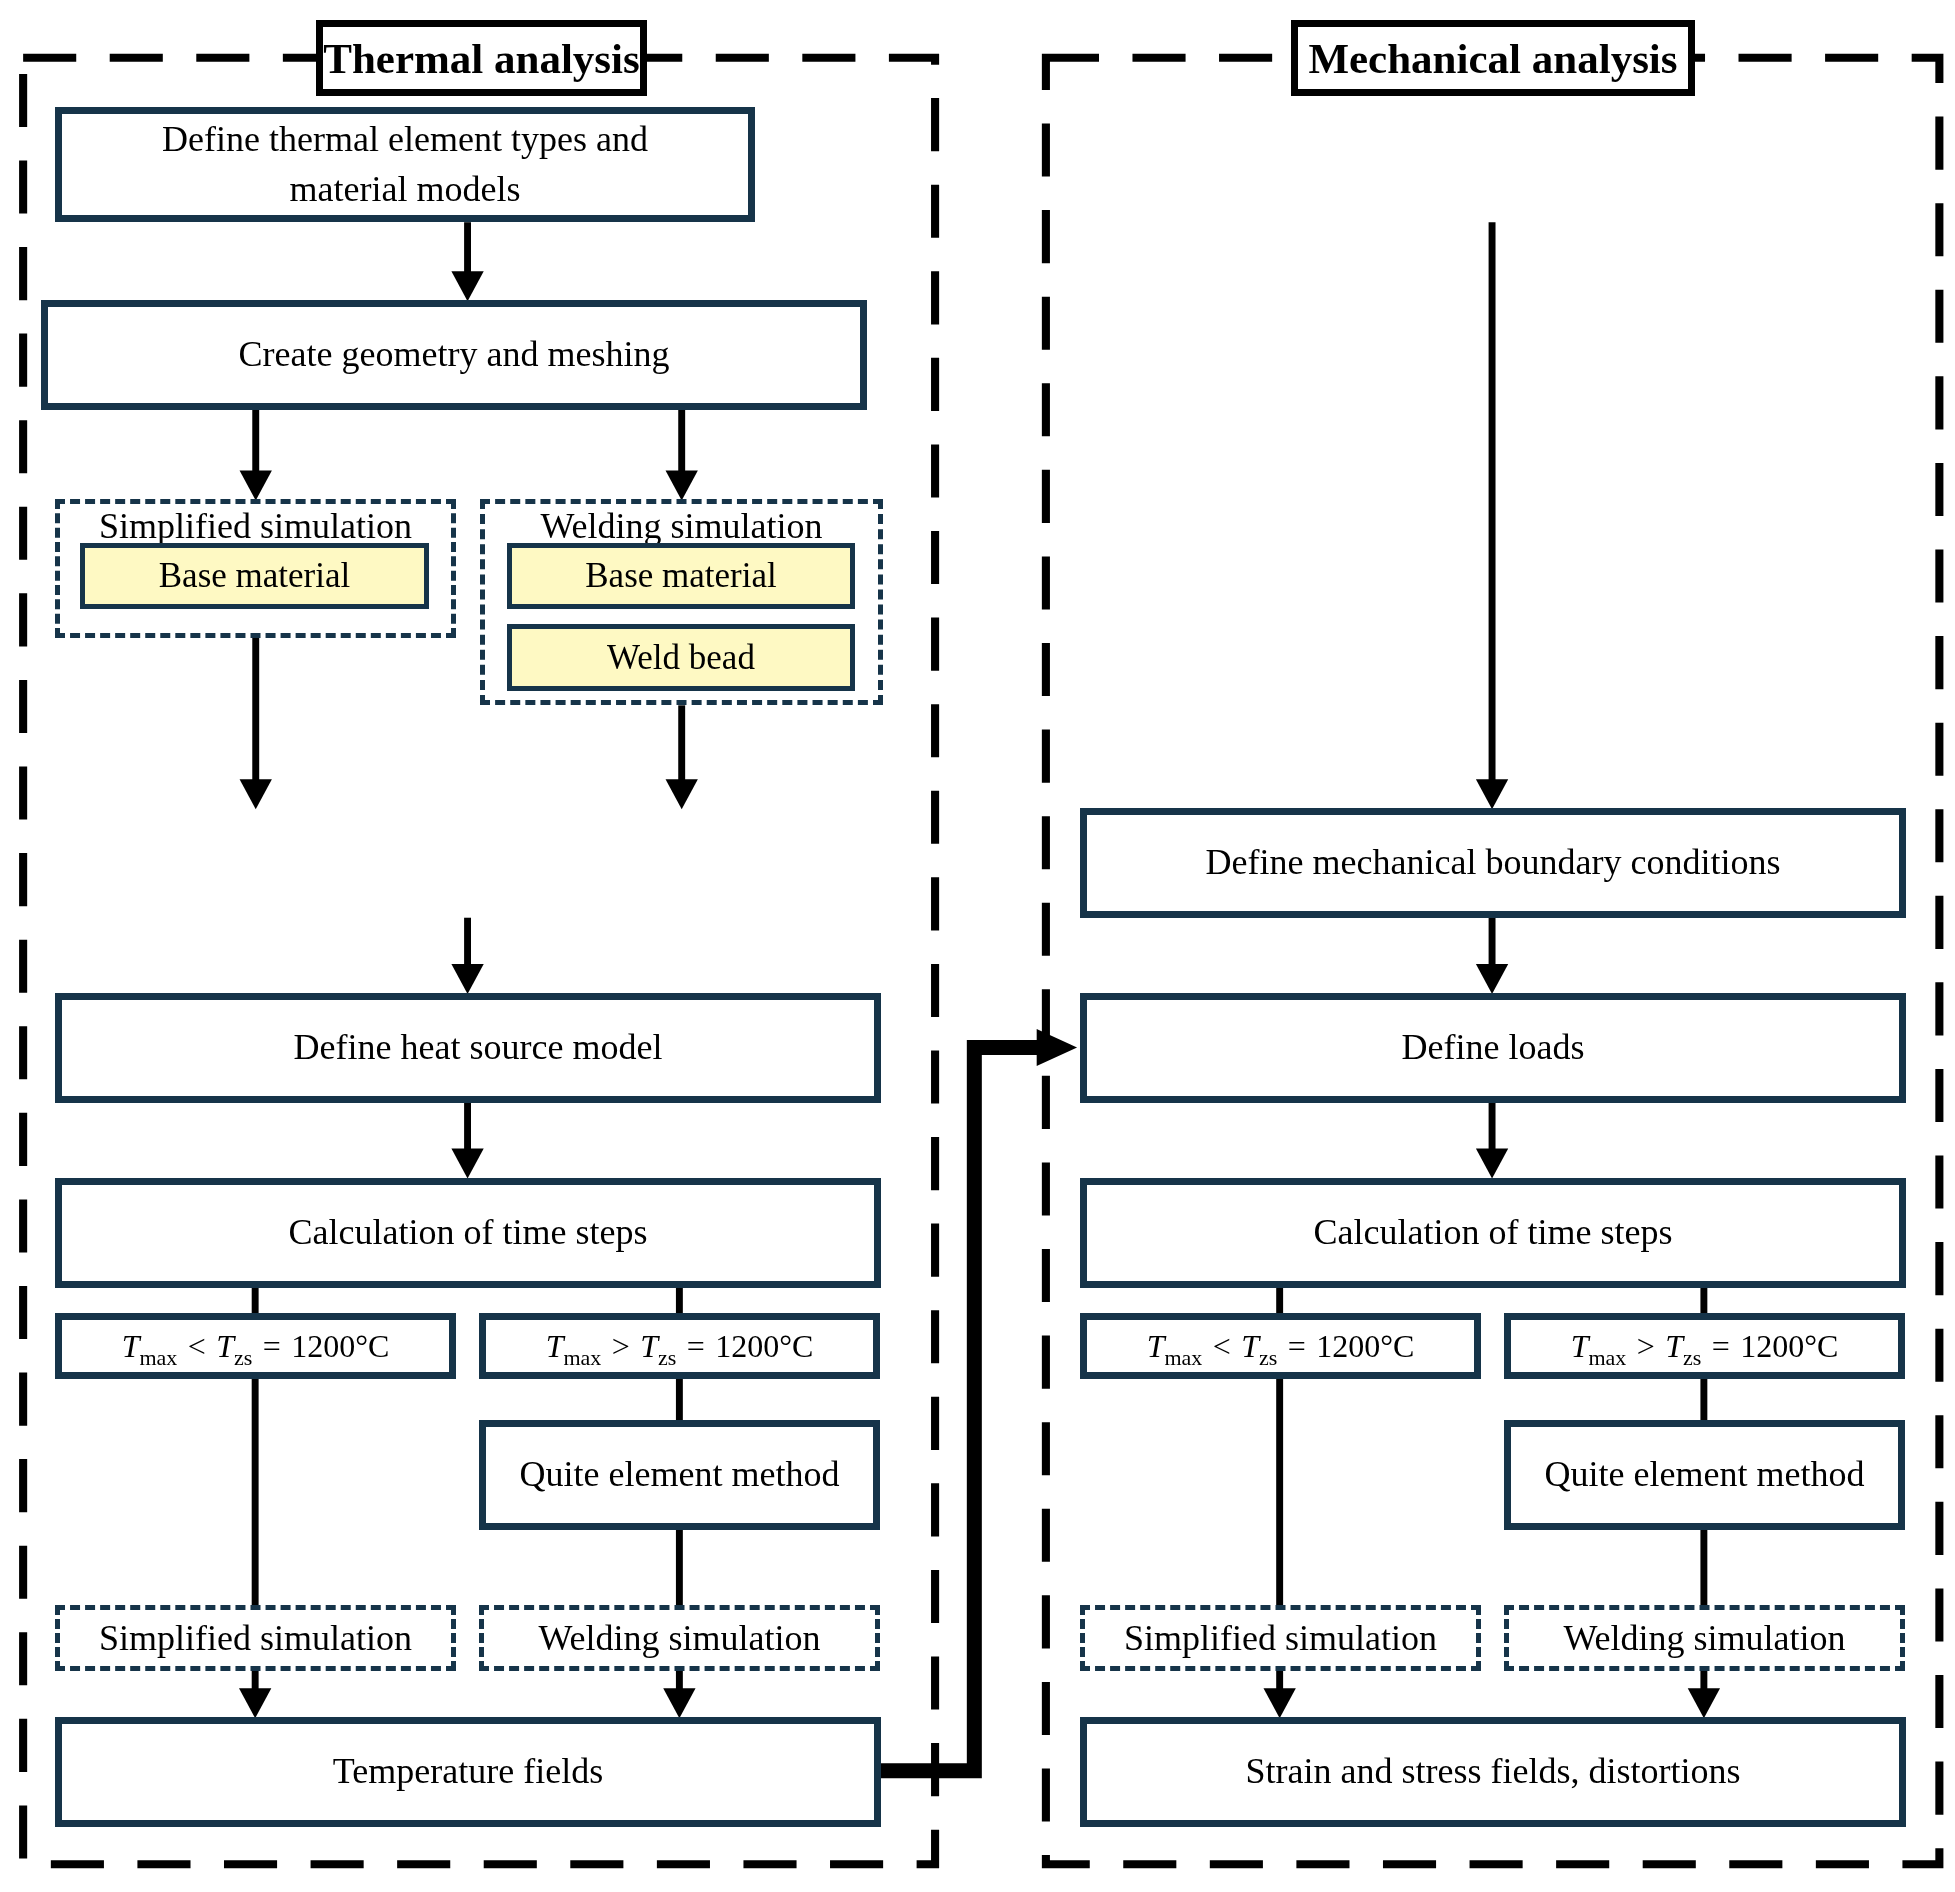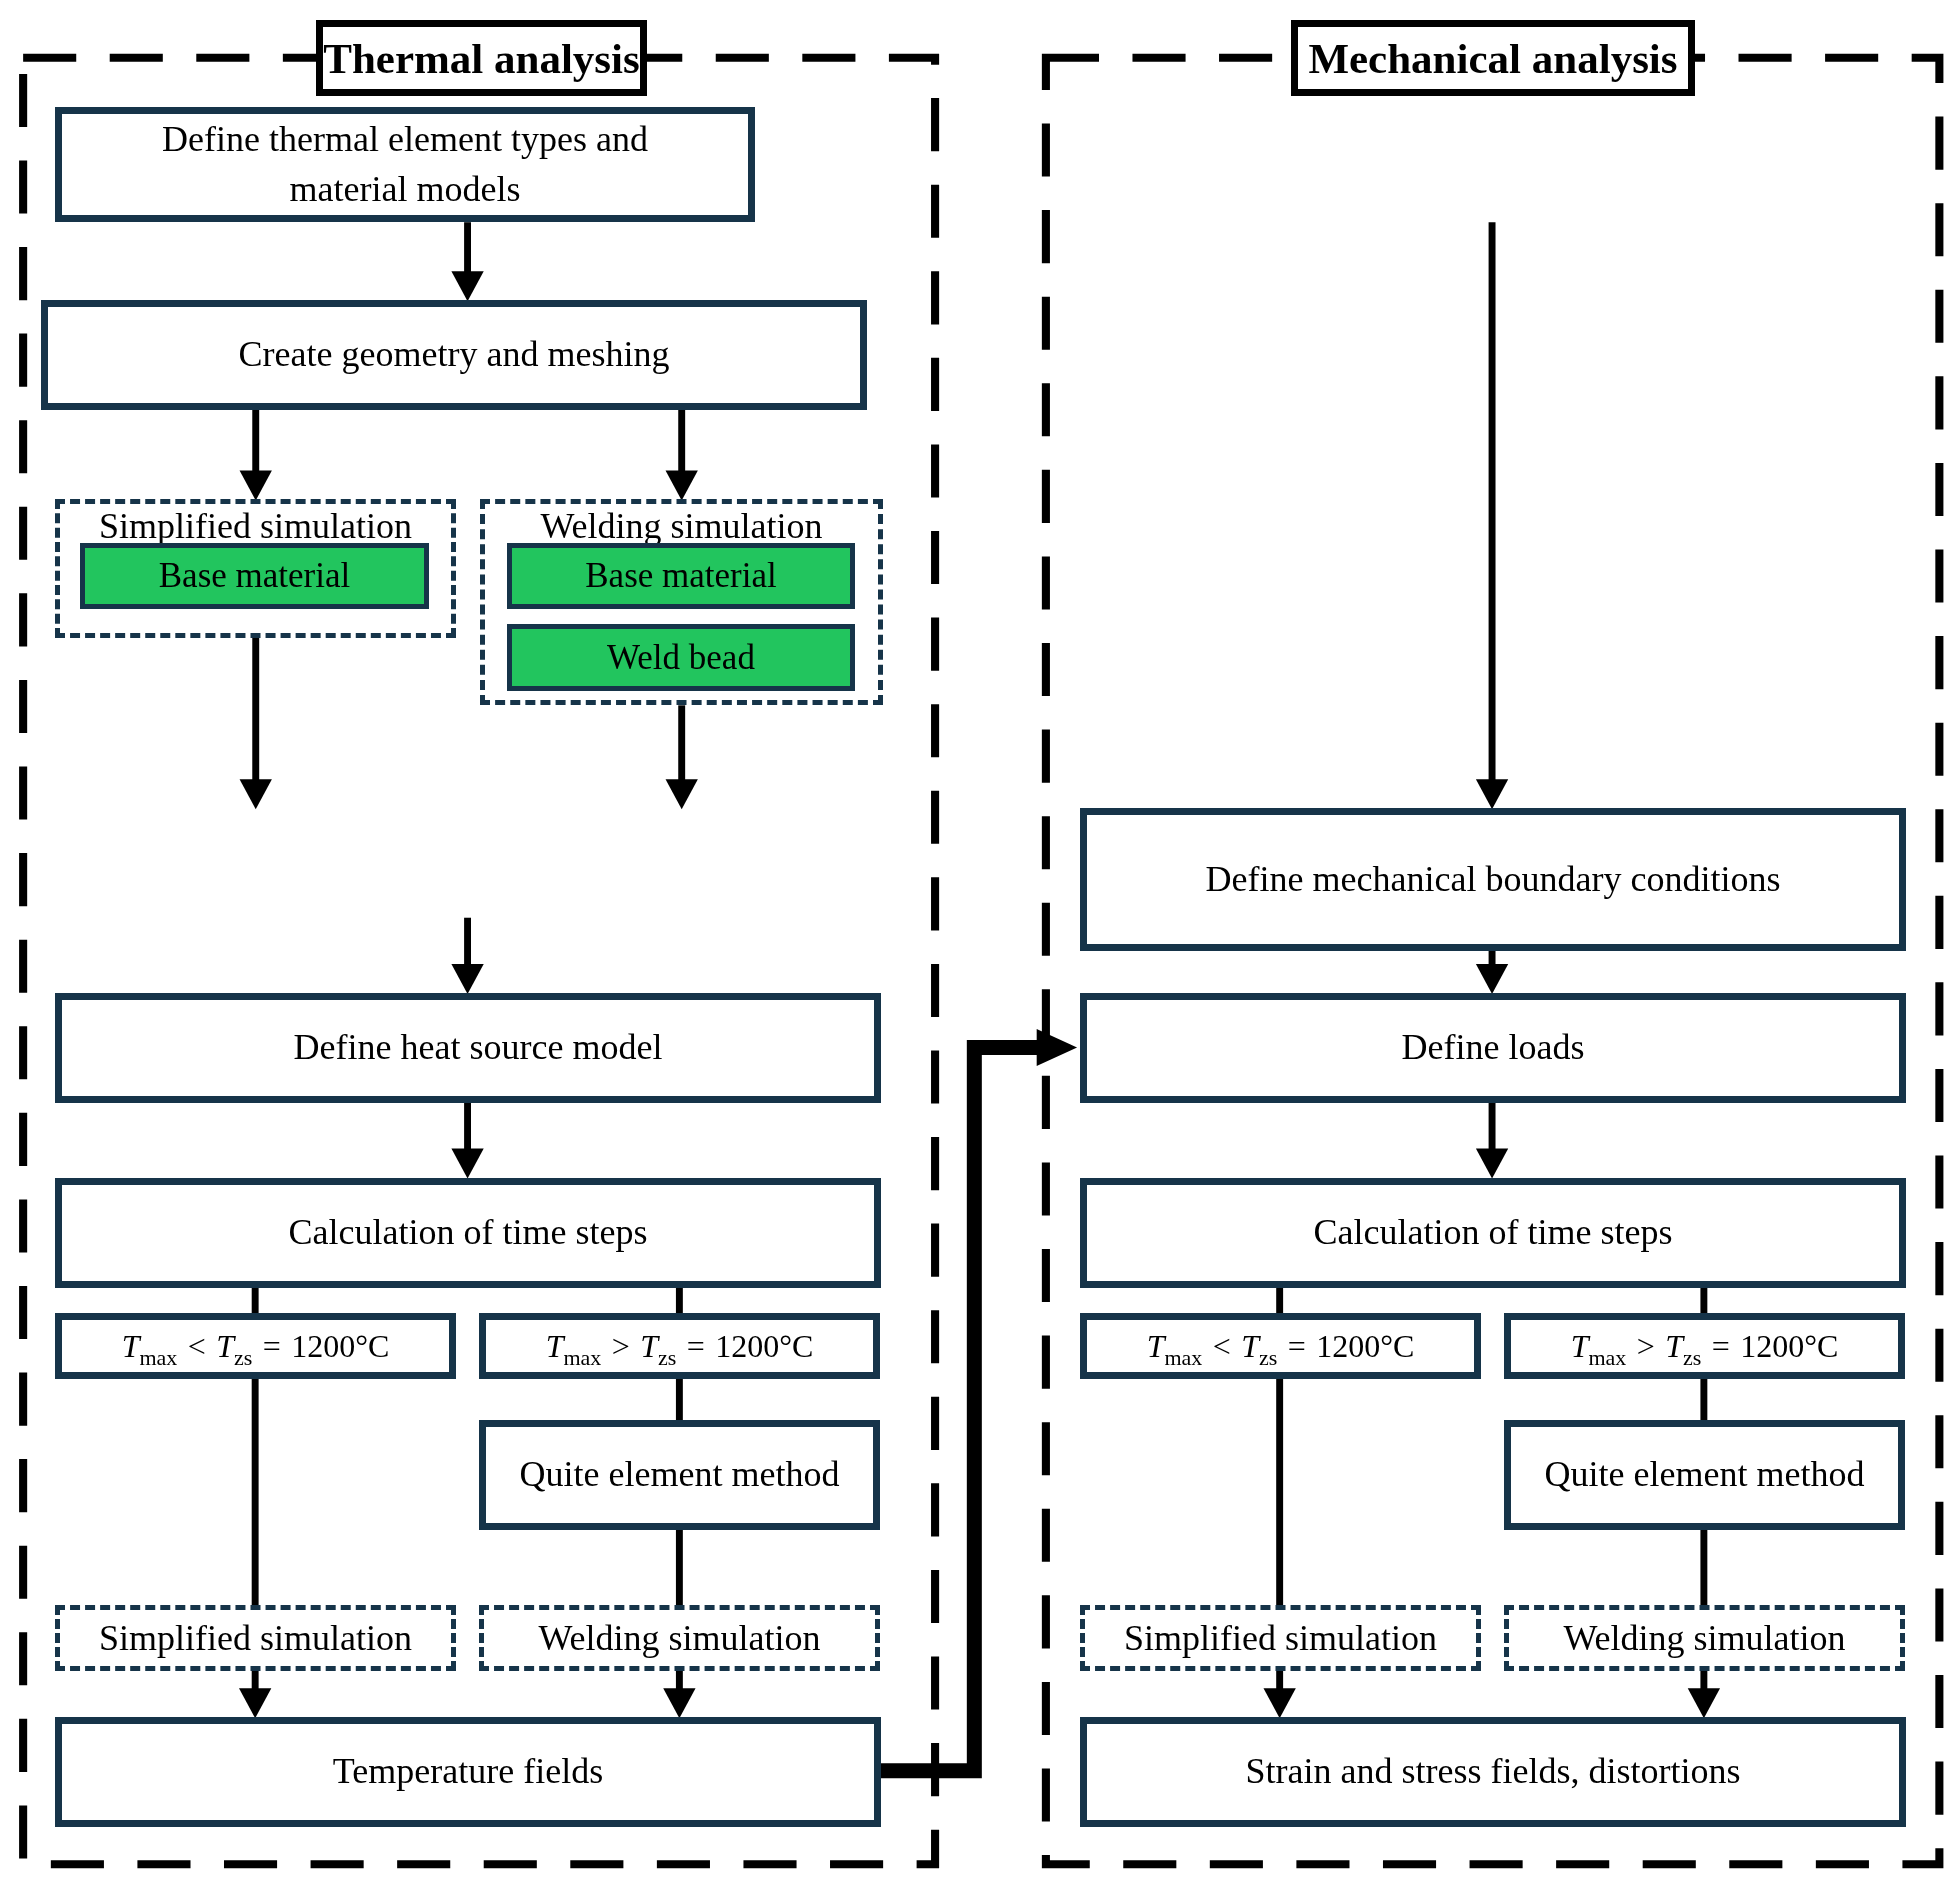--- a/index.html
+++ b/index.html
@@ -59,21 +59,21 @@
     left: 0; right: 0; top: 2.3px;
     height: 40px;
     display: flex;
     align-items: center;
     justify-content: center;
     font-size: 36px;
   }
   .innerbox {
     position: absolute;
     box-sizing: border-box;
-    background: #22c55e;
+    background: #fef9c3;
     border: 5.8px solid #163449;
     display: flex;
     align-items: center;
     justify-content: center;
     text-align: center;
     font-size: 35px;
   }
   .dashedbox {
     position: absolute;
     box-sizing: border-box;
@@ -245,21 +245,21 @@
 
   <div class="box" style="left:55px; top:1717px; width:826px; height:110px;">
     <span>Temperature fields</span>
   </div>
 
   <div class="titlebox" style="left:1291px; top:20px; width:404px; height:76px;">
     <span>Mechanical analysis</span>
   </div>
 
 
-  <div class="box" style="left:1080px; top:808px; width:826px; height:143px;">
+  <div class="box" style="left:1080px; top:808px; width:826px; height:110px;">
     <span>Define mechanical boundary conditions</span>
   </div>
 
   <div class="box" style="left:1080px; top:993px; width:826px; height:110px;">
     <span>Define loads</span>
   </div>
 
   <div class="box" style="left:1080px; top:1178px; width:826px; height:110px;">
     <span>Calculation of time steps</span>
   </div>

